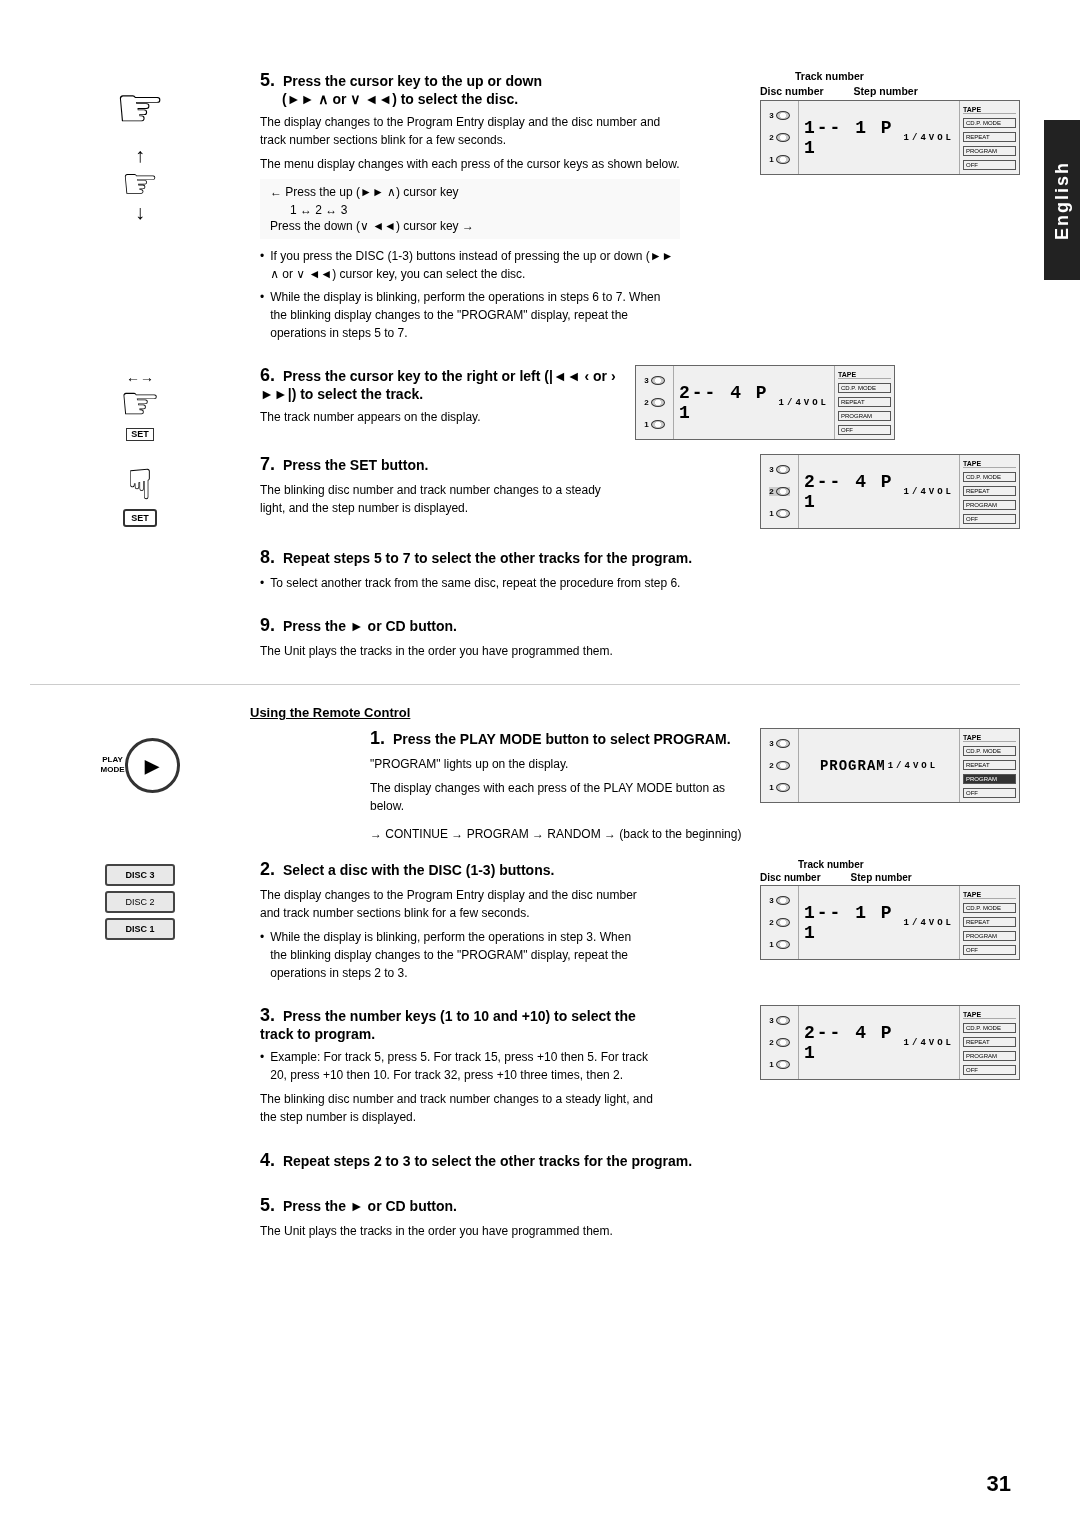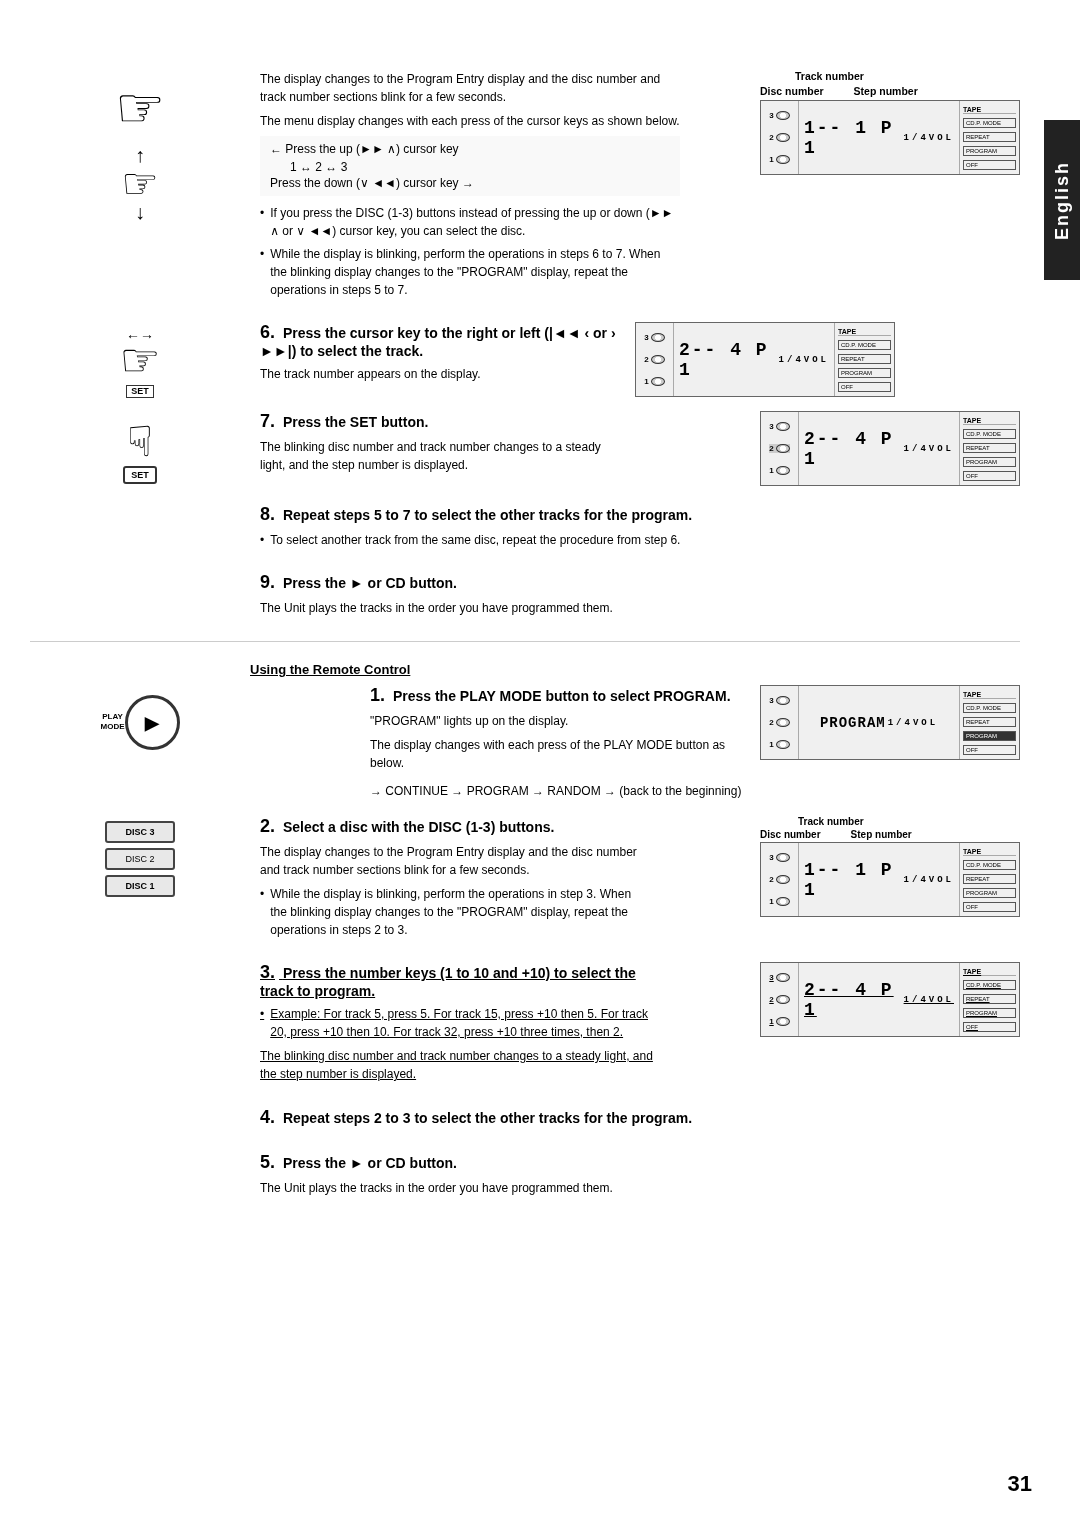--- a/index.html
+++ b/index.html
@@ -38,21 +38,21 @@
       writing-mode: vertical-rl;
       text-orientation: mixed;
       transform: rotate(180deg);
       letter-spacing: 2px;
     }
 
     
     .page-number {
       position: absolute;
       bottom: 30px;
-      right: 48px;
+      right: 69px;
       font-size: 22px;
       font-weight: bold;
     }
 
     
     .main-content {
       margin: 30px 60px 30px 30px;
       position: relative;
     }
 
@@ -242,20 +242,25 @@
             <span style="font-size:20px;">↑</span>
             <span style="font-size:42px; line-height:0.8;">☞</span>
             <span style="font-size:20px;">↓</span>
           </div>
         </div>
       </div>
 
       <div class="section-right">
         <div style="display:flex; align-items:flex-start; justify-content:space-between;">
           <div style="flex:1; max-width:420px;">
+            <div class="step-header">
+              <span class="step-number">5.</span>
+              <span>Press the cursor key to the up or down</span><br>
+              <span style="margin-left:22px;">(►► ∧ or ∨ ◄◄) to select the disc.</span>
+            </div>
             <div class="step-body">
               <span>The display changes to the Program Entry display and the disc number and track number sections blink for a few seconds.</span>
             </div>
             <div class="step-body">
               <span>The menu display changes with each press of the cursor keys as shown below.</span>
             </div>
 
             <div class="cursor-note-block">
               <div style="font-size:12px; margin-bottom:4px;">
                 <span>← Press the up (►► ∧) cursor key</span>
@@ -597,21 +602,21 @@
                 <div style="font-size:6px; border:1px solid #555; padding:1px 2px; white-space:nowrap; margin-bottom:1px;">REPEAT</div>
                 <div style="font-size:6px; border:1px solid #555; padding:1px 2px; white-space:nowrap; margin-bottom:1px;">PROGRAM</div>
                 <div style="font-size:6px; border:1px solid #555; padding:1px 2px; white-space:nowrap;">OFF</div>
               </div>
             </div>
           </div>
         </div>
       </div>
     </div>
 
-    <div class="section" style="align-items:center;text-decoration:underline;">
+    <div class="section" style="align-items:center;">
       <div class="section-left"></div>
       <div class="section-right">
         <div style="display:flex; align-items:flex-start; justify-content:space-between;">
           <div style="flex:1; max-width:400px;">
             <div class="step-header">
               <span class="step-number">3.</span>
               <span>Press the number keys (1 to 10 and +10) to select the track to program.</span>
             </div>
             <div class="bullet-item">
               <span>Example: For track 5, press 5. For track 15, press +10 then 5. For track 20, press +10 then 10. For track 32, press +10 three times, then 2.</span>

